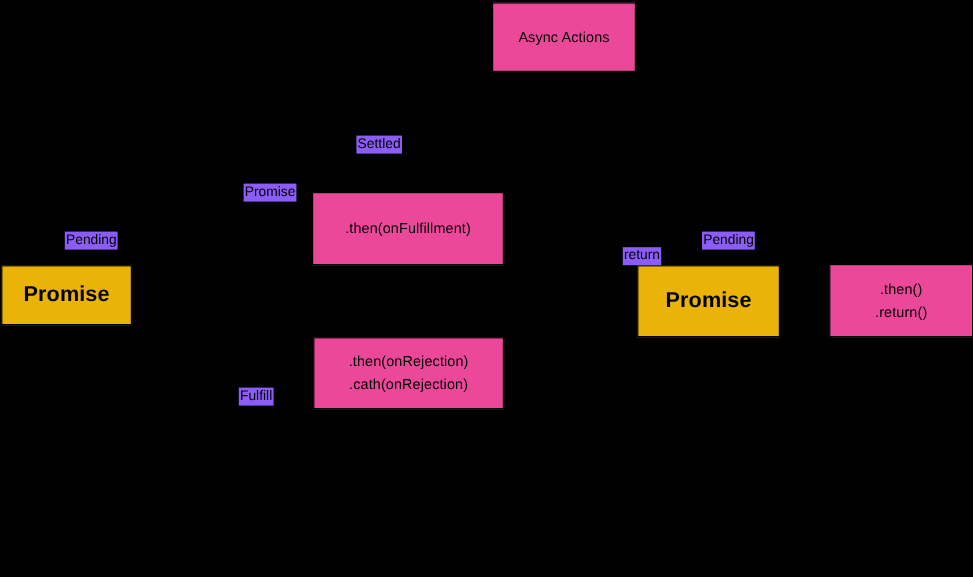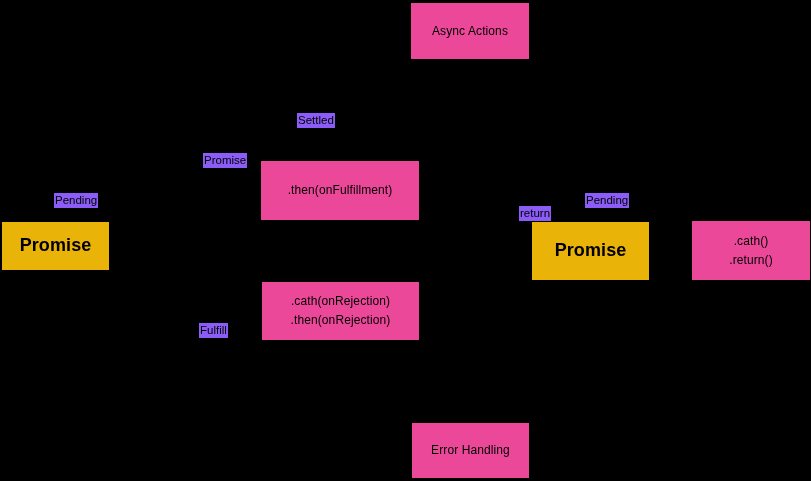--- a/index.html
+++ b/index.html
@@ -86,32 +86,29 @@
 
   <div class="node blue" style="left:1px; top:221px; width:109px; height:50px;">
     <span class="node-line">Promise</span>
   </div>
 
   <div class="node blue" style="left:531px; top:221px; width:119px; height:60px;">
     <span class="node-line">Promise</span>
   </div>
 
   <div class="node orange" style="left:691px; top:220px; width:120px; height:61px;">
-    <span class="node-line">.cath()</span>
+    <span class="node-line">.then()</span>
     <span class="node-line">.return()</span>
   </div>
 
   <div class="node orange" style="left:261px; top:281px; width:159px; height:60px;">
+    <span class="node-line">.then(onRejection)</span>
     <span class="node-line">.cath(onRejection)</span>
-    <span class="node-line">.then(onRejection)</span>
   </div>
 
-  <div class="node orange" style="left:411px; top:422px; width:119px; height:57px;">
-    <span class="node-line">Error Handling</span>
-  </div>
 
   <div class="edge-label" style="left:269px; top:113px;">Settled</div>
 
   <div class="edge-label" style="left:175px; top:153px;">Promise</div>
 
   <div class="edge-label" style="left:26px; top:193px;">Pending</div>
 
   <div class="edge-label" style="left:557px; top:193px;">Pending</div>
 
   <div class="edge-label" style="left:491px; top:206px;">return</div>

